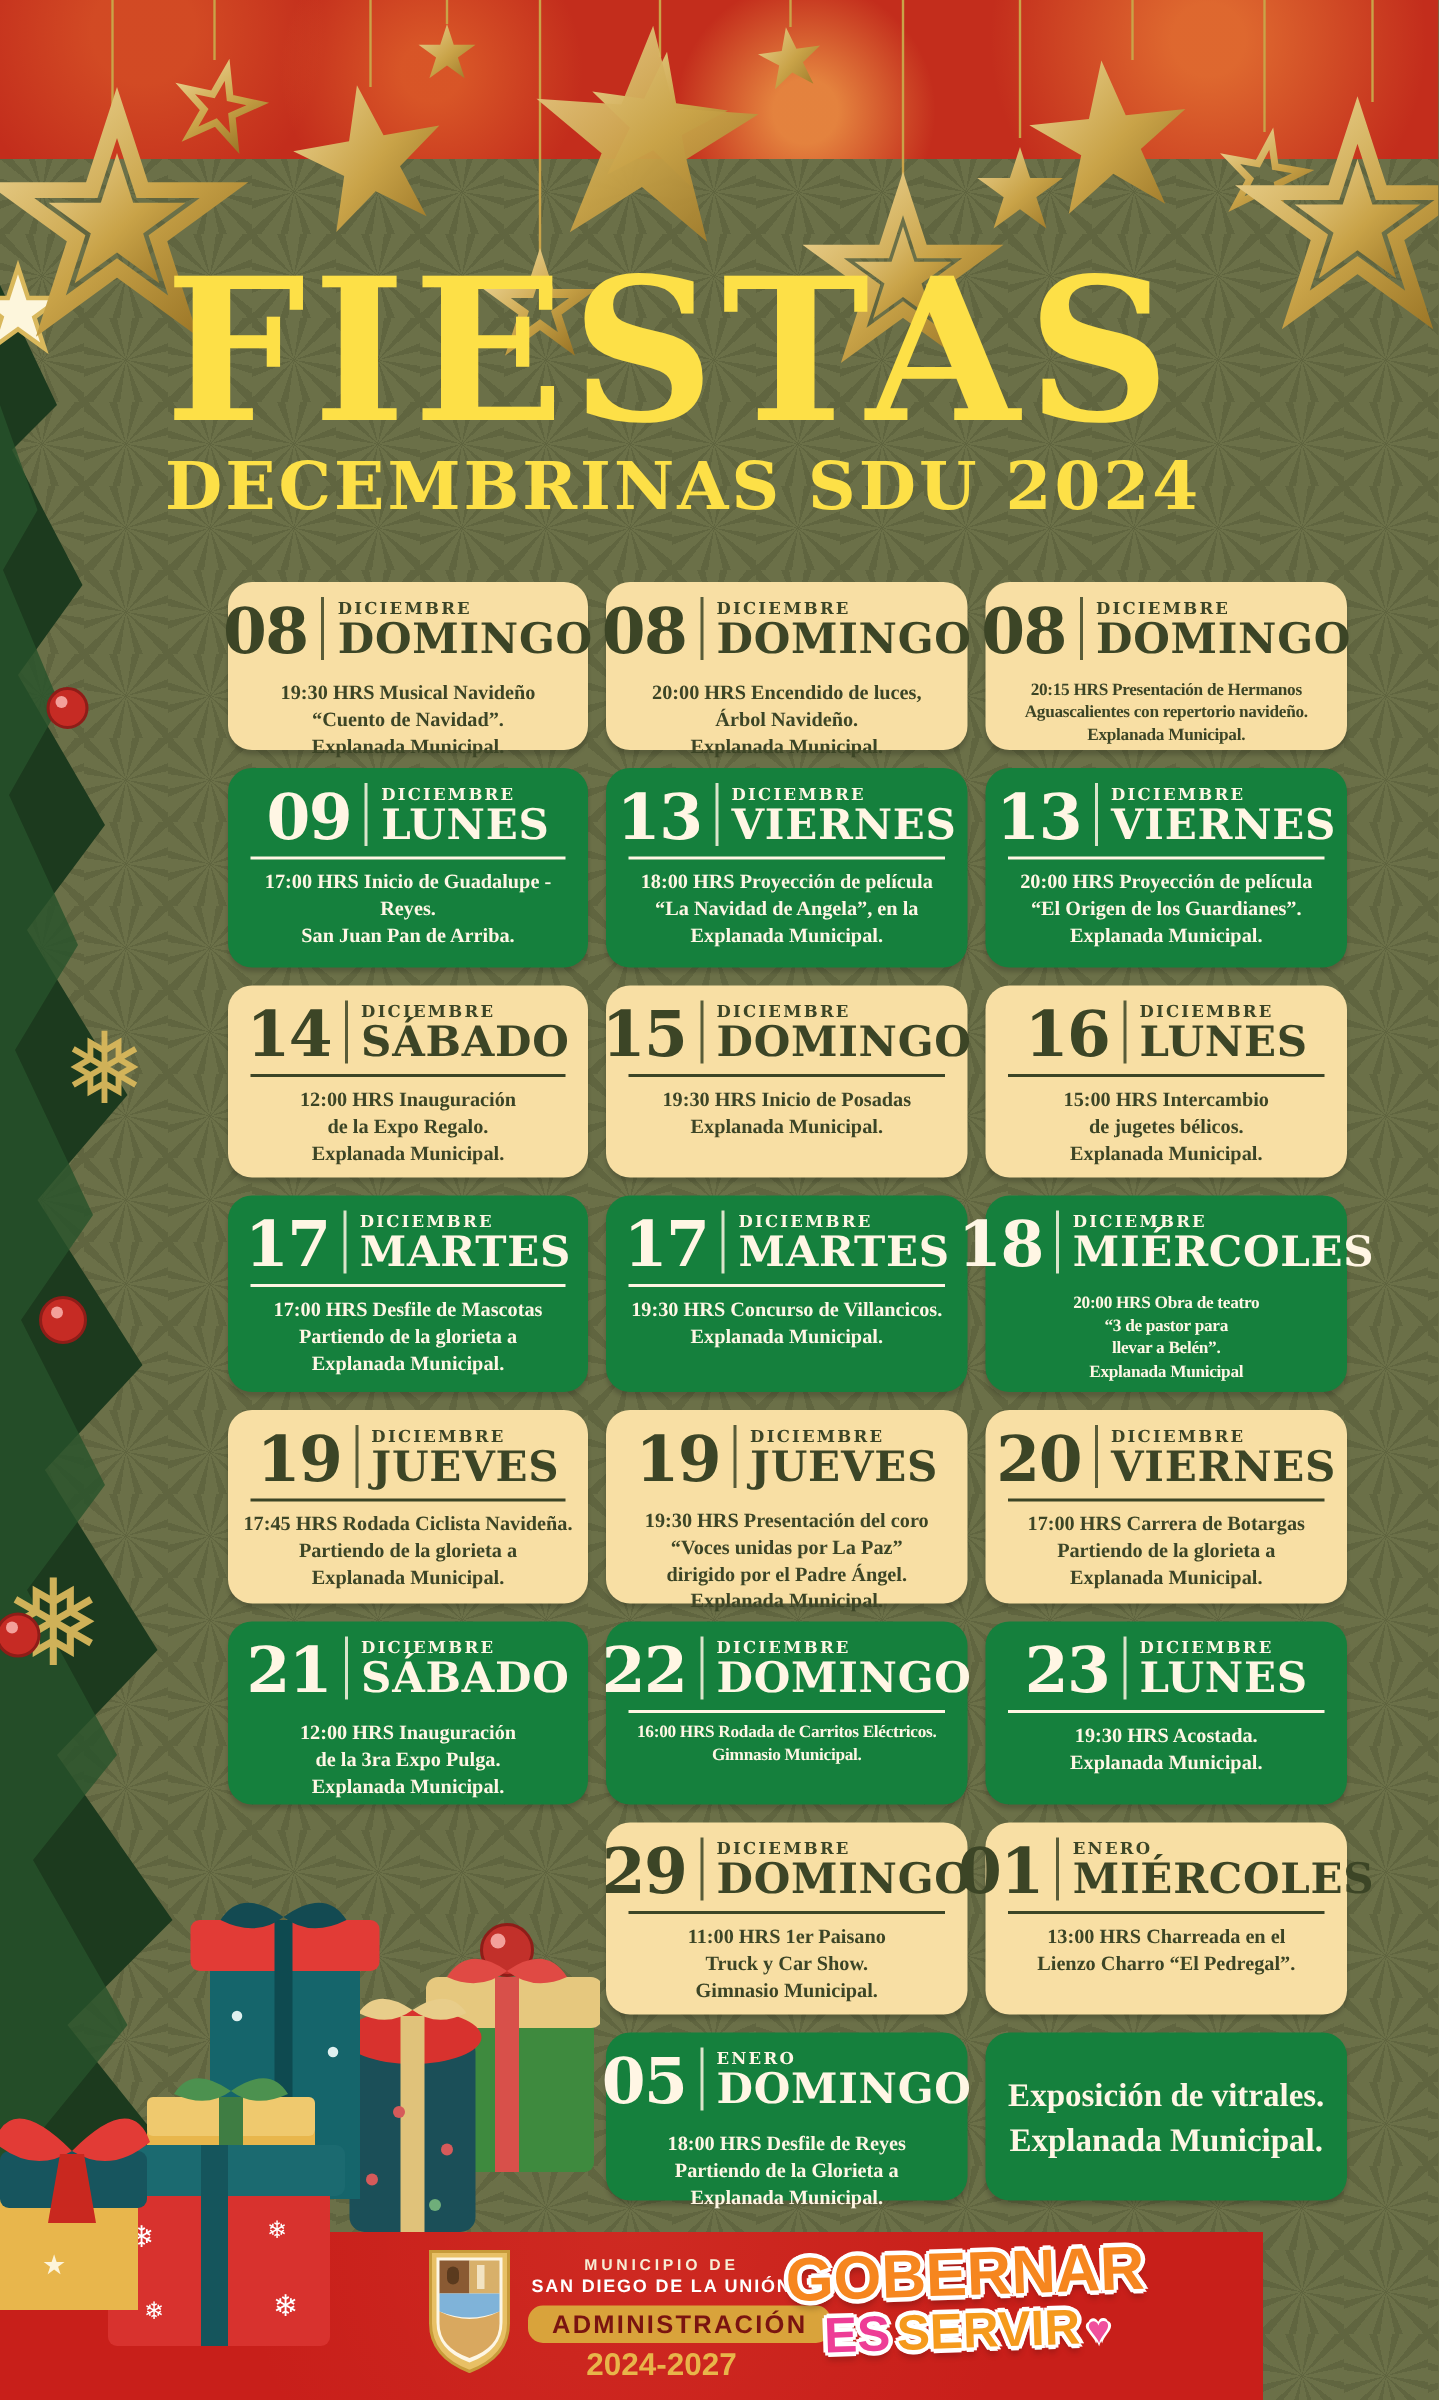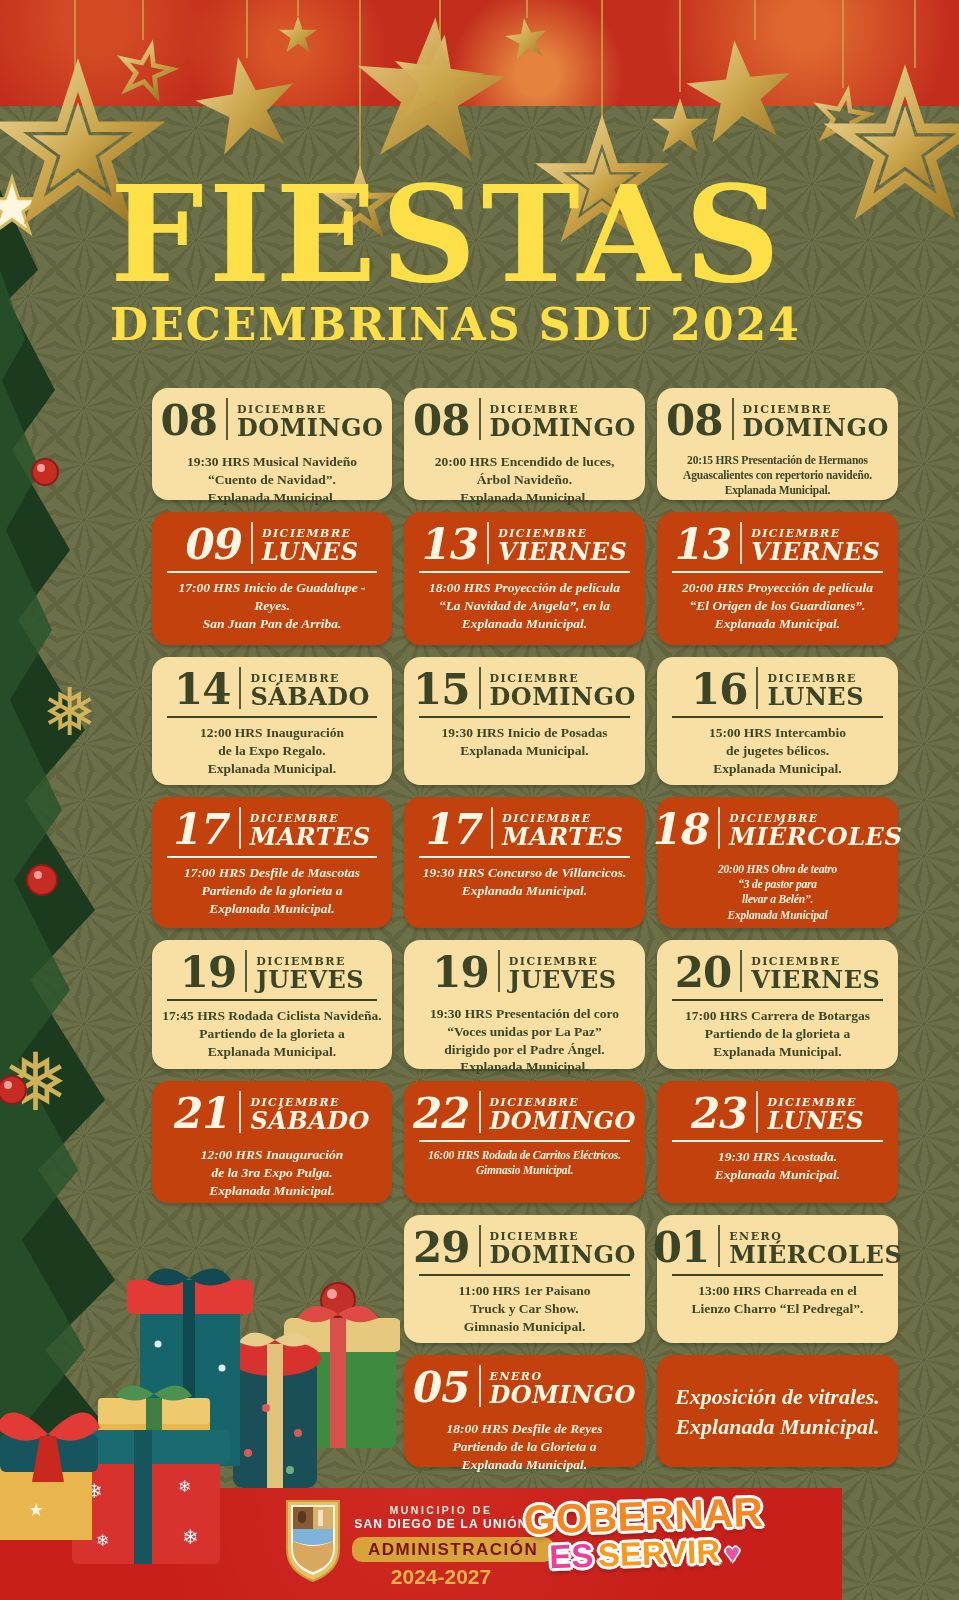--- a/index.html
+++ b/index.html
@@ -38,27 +38,27 @@
     display:grid;grid-template-columns:240px 241px 241px;
     grid-template-rows:112px 133px 128px 131px 129px 122px 128px 112px;
     column-gap:12px;row-gap:12px;
   }
   .card{
     border-radius:16px;padding:8px 8px 6px;box-sizing:border-box;
     display:flex;flex-direction:column;align-items:center;
     box-shadow:0 3px 3px rgba(0,0,0,.18);
   }
   .card.cream{background:#f8dfa4;color:#3c4526;}
-  .card.red{background:#c2410c;color:#fff6e4;font-style:italic;}
+  .card.red{background:#15803d;color:#fff6e4;}
   .card-head{display:flex;align-items:flex-end;gap:9px;margin-top:2px;}
   .day{font-size:42px;font-weight:bold;line-height:.9;letter-spacing:-1px;}
   .vsep{width:2px;height:42px;background:currentColor;opacity:.85;}
   .md{display:flex;flex-direction:column;line-height:1;text-align:left;}
   .month{font-size:11px;font-weight:bold;letter-spacing:1.5px;}
-  .wday{font-size:24px;font-weight:bold;letter-spacing:.5px;margin-top:1px;}
+  .wday{font-size:28px;font-weight:bold;letter-spacing:.5px;margin-top:1px;}
   .rule{height:2px;background:currentColor;width:94%;margin:7px 0 6px;}
   .desc{
     font-family:"Liberation Serif",serif;
     font-size:13.5px;line-height:1.32;font-weight:bold;
     text-align:center;white-space:pre-line;width:100%;
   }
   .card.sm .desc{font-size:11.5px;letter-spacing:-.2px;}
   .card.special{justify-content:center;}
   .card.special .desc{font-size:22px;line-height:1.35;}
   .cell-empty{pointer-events:none;}

